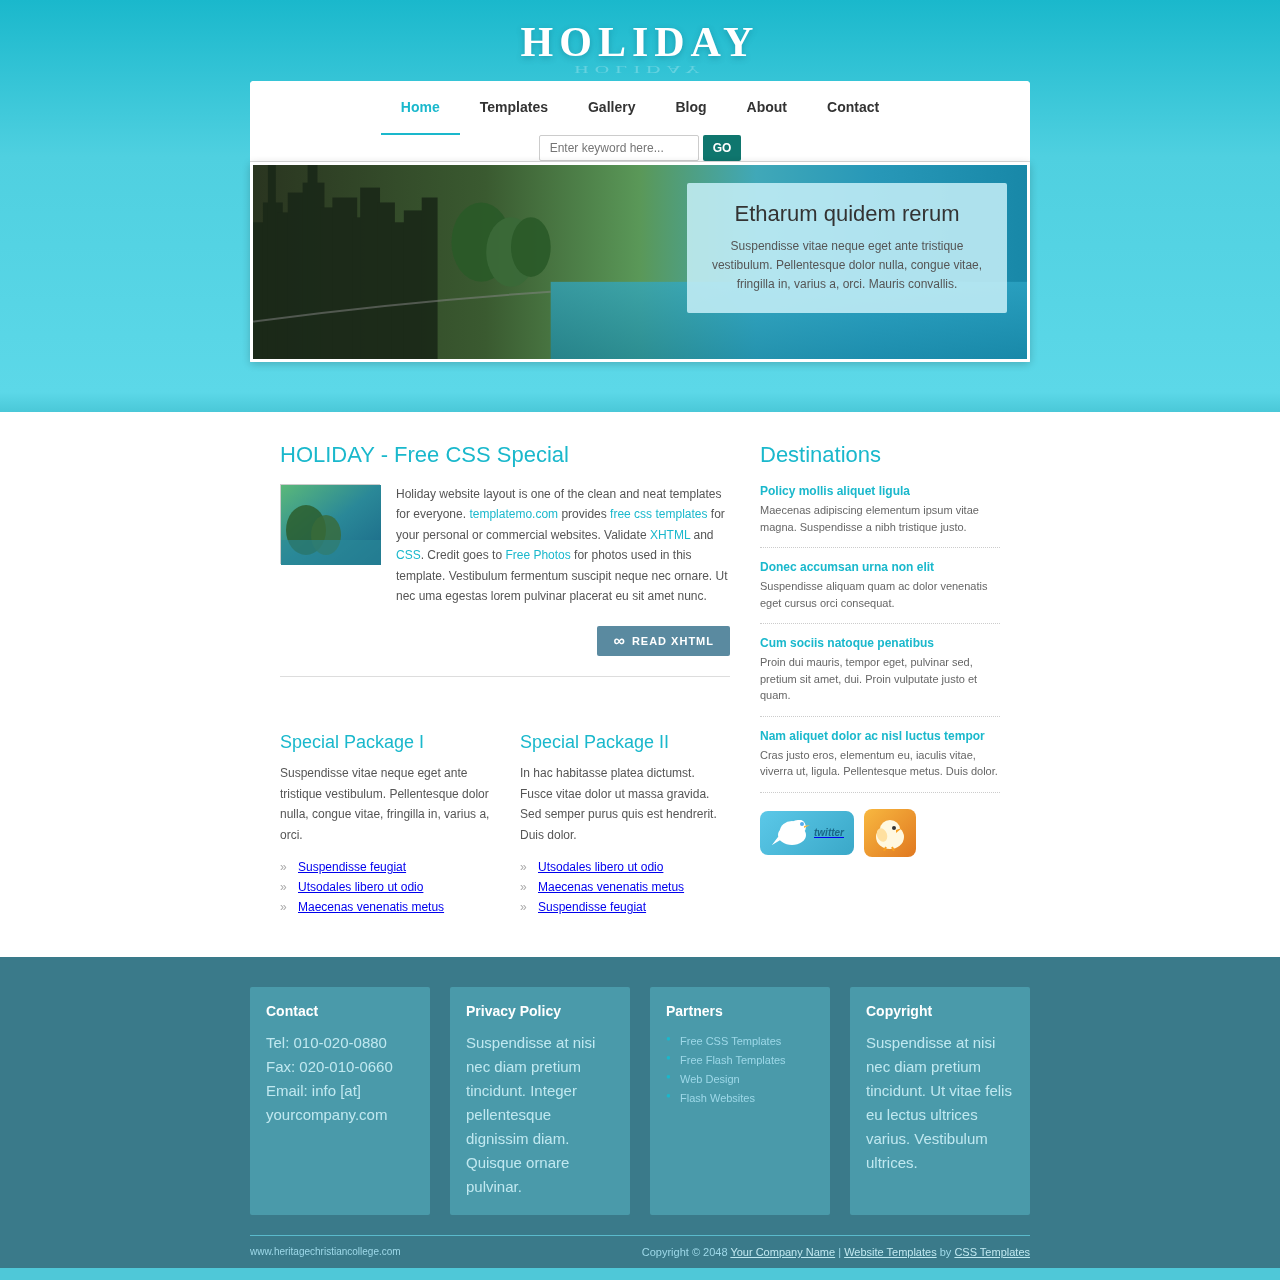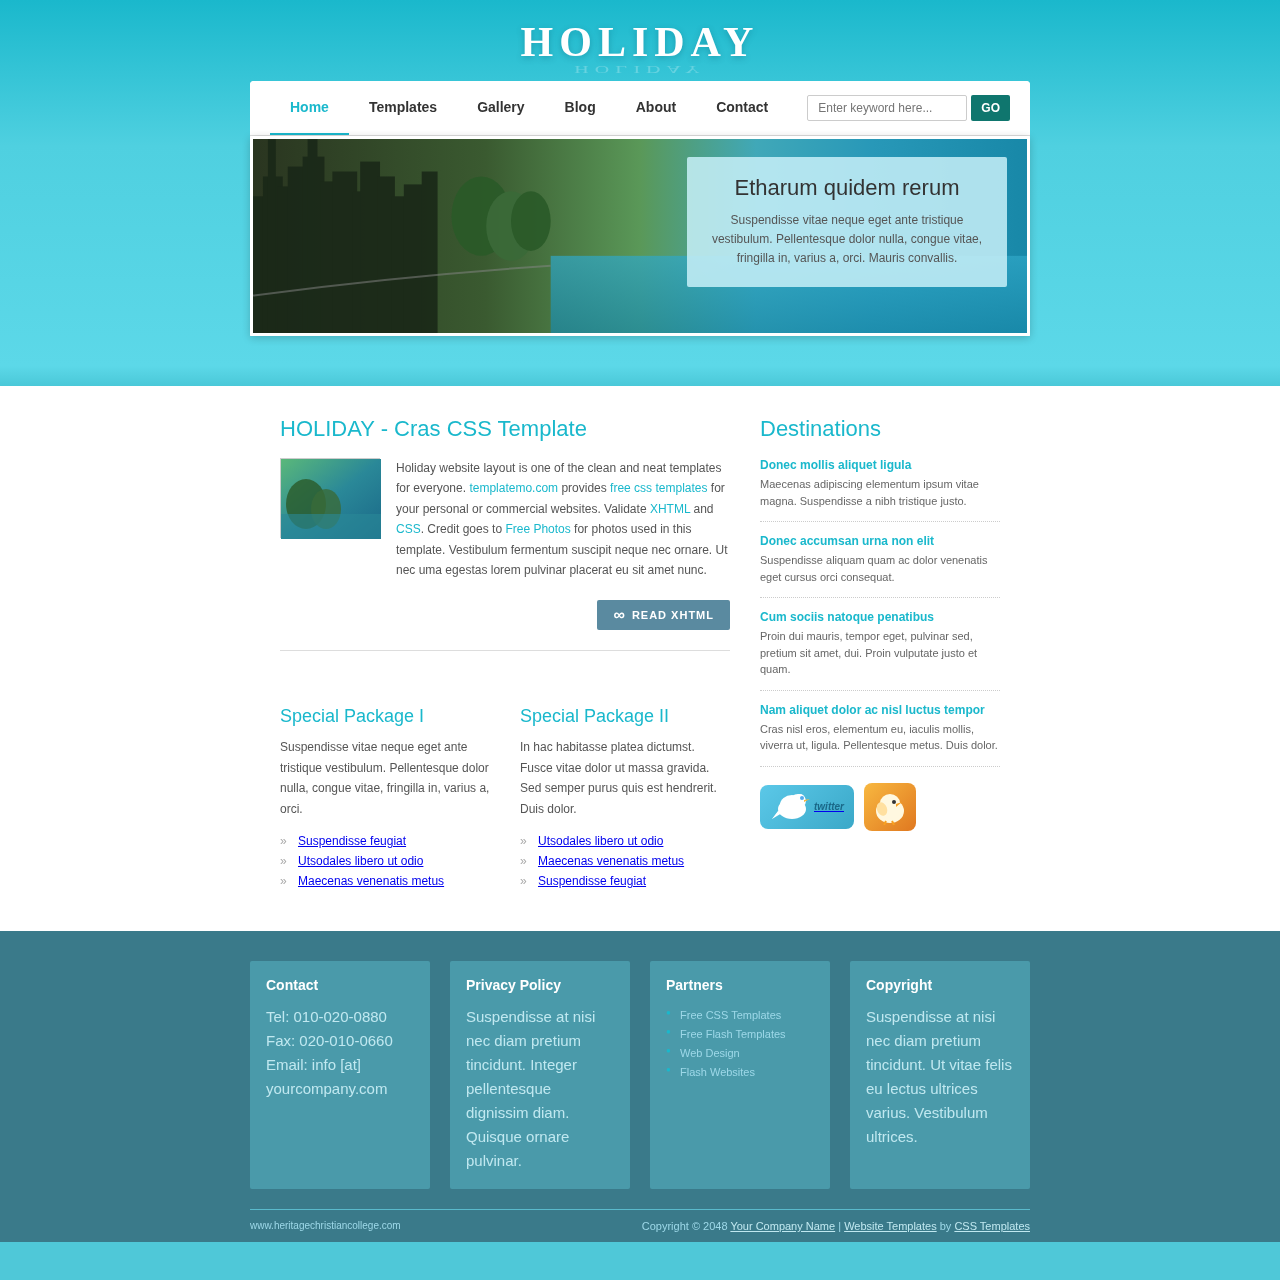--- a/index.html
+++ b/index.html
@@ -40,20 +40,21 @@
     }
 
     
     .nav-bar {
       background: #fff;
       border-radius: 4px 4px 0 0;
       padding: 0 20px;
       display: flex;
       align-items: center;
       border-bottom: 1px solid #ddd;
+      flex-direction: column;
     }
     .nav-links {
       display: flex;
       flex: 1;
     }
     .nav-links a {
       display: block;
       padding: 18px 20px;
       text-decoration: none;
       color: #333;
@@ -443,21 +444,21 @@
   </div>
 </div>
 
 <div class="teal-strip"></div>
 
 <div class="white-content-section">
   <div class="content-inner">
     <div class="main-content">
 
       <div class="left-col">
-        <h2 class="section-title">HOLIDAY - Cras CSS Template</h2>
+        <h2 class="section-title">HOLIDAY - Free CSS Special</h2>
 
         <div class="intro-block">
           <div class="intro-image">
             <svg width="100" height="80" viewBox="0 0 100 80">
               <defs>
                 <linearGradient id="imgGrad" x1="0" y1="0" x2="1" y2="1">
                   <stop offset="0%" stop-color="#5ab87a"></stop>
                   <stop offset="50%" stop-color="#2a8898"></stop>
                   <stop offset="100%" stop-color="#1a6888"></stop>
                 </linearGradient>
@@ -503,37 +504,37 @@
               <li><a href="#">Suspendisse feugiat</a></li>
             </ul>
           </div>
         </div>
       </div>
 
       <div class="right-col">
         <h2 class="destinations-title">Destinations</h2>
 
         <div class="destination-item">
-          <a href="#" class="dest-title">Donec mollis aliquet ligula</a>
+          <a href="#" class="dest-title">Policy mollis aliquet ligula</a>
           <p class="dest-text">Maecenas adipiscing elementum ipsum vitae magna. Suspendisse a nibh tristique justo.</p>
         </div>
 
         <div class="destination-item">
           <a href="#" class="dest-title">Donec accumsan urna non elit</a>
           <p class="dest-text">Suspendisse aliquam quam ac dolor venenatis eget cursus orci consequat.</p>
         </div>
 
         <div class="destination-item">
           <a href="#" class="dest-title">Cum sociis natoque penatibus</a>
           <p class="dest-text">Proin dui mauris, tempor eget, pulvinar sed, pretium sit amet, dui. Proin vulputate justo et quam.</p>
         </div>
 
         <div class="destination-item">
           <a href="#" class="dest-title">Nam aliquet dolor ac nisl luctus tempor</a>
-          <p class="dest-text">Cras nisl eros, elementum eu, iaculis mollis, viverra ut, ligula. Pellentesque metus. Duis dolor.</p>
+          <p class="dest-text">Cras justo eros, elementum eu, iaculis vitae, viverra ut, ligula. Pellentesque metus. Duis dolor.</p>
         </div>
 
         <div class="social-icons">
 
           <a href="#">
             <div class="twitter-box">
               <svg width="40" height="32" viewBox="0 0 40 32">
 
                 <ellipse cx="22" cy="14" rx="12" ry="10" fill="#fff"></ellipse>
                 <ellipse cx="28" cy="10" rx="8" ry="7" fill="#fff"></ellipse>

